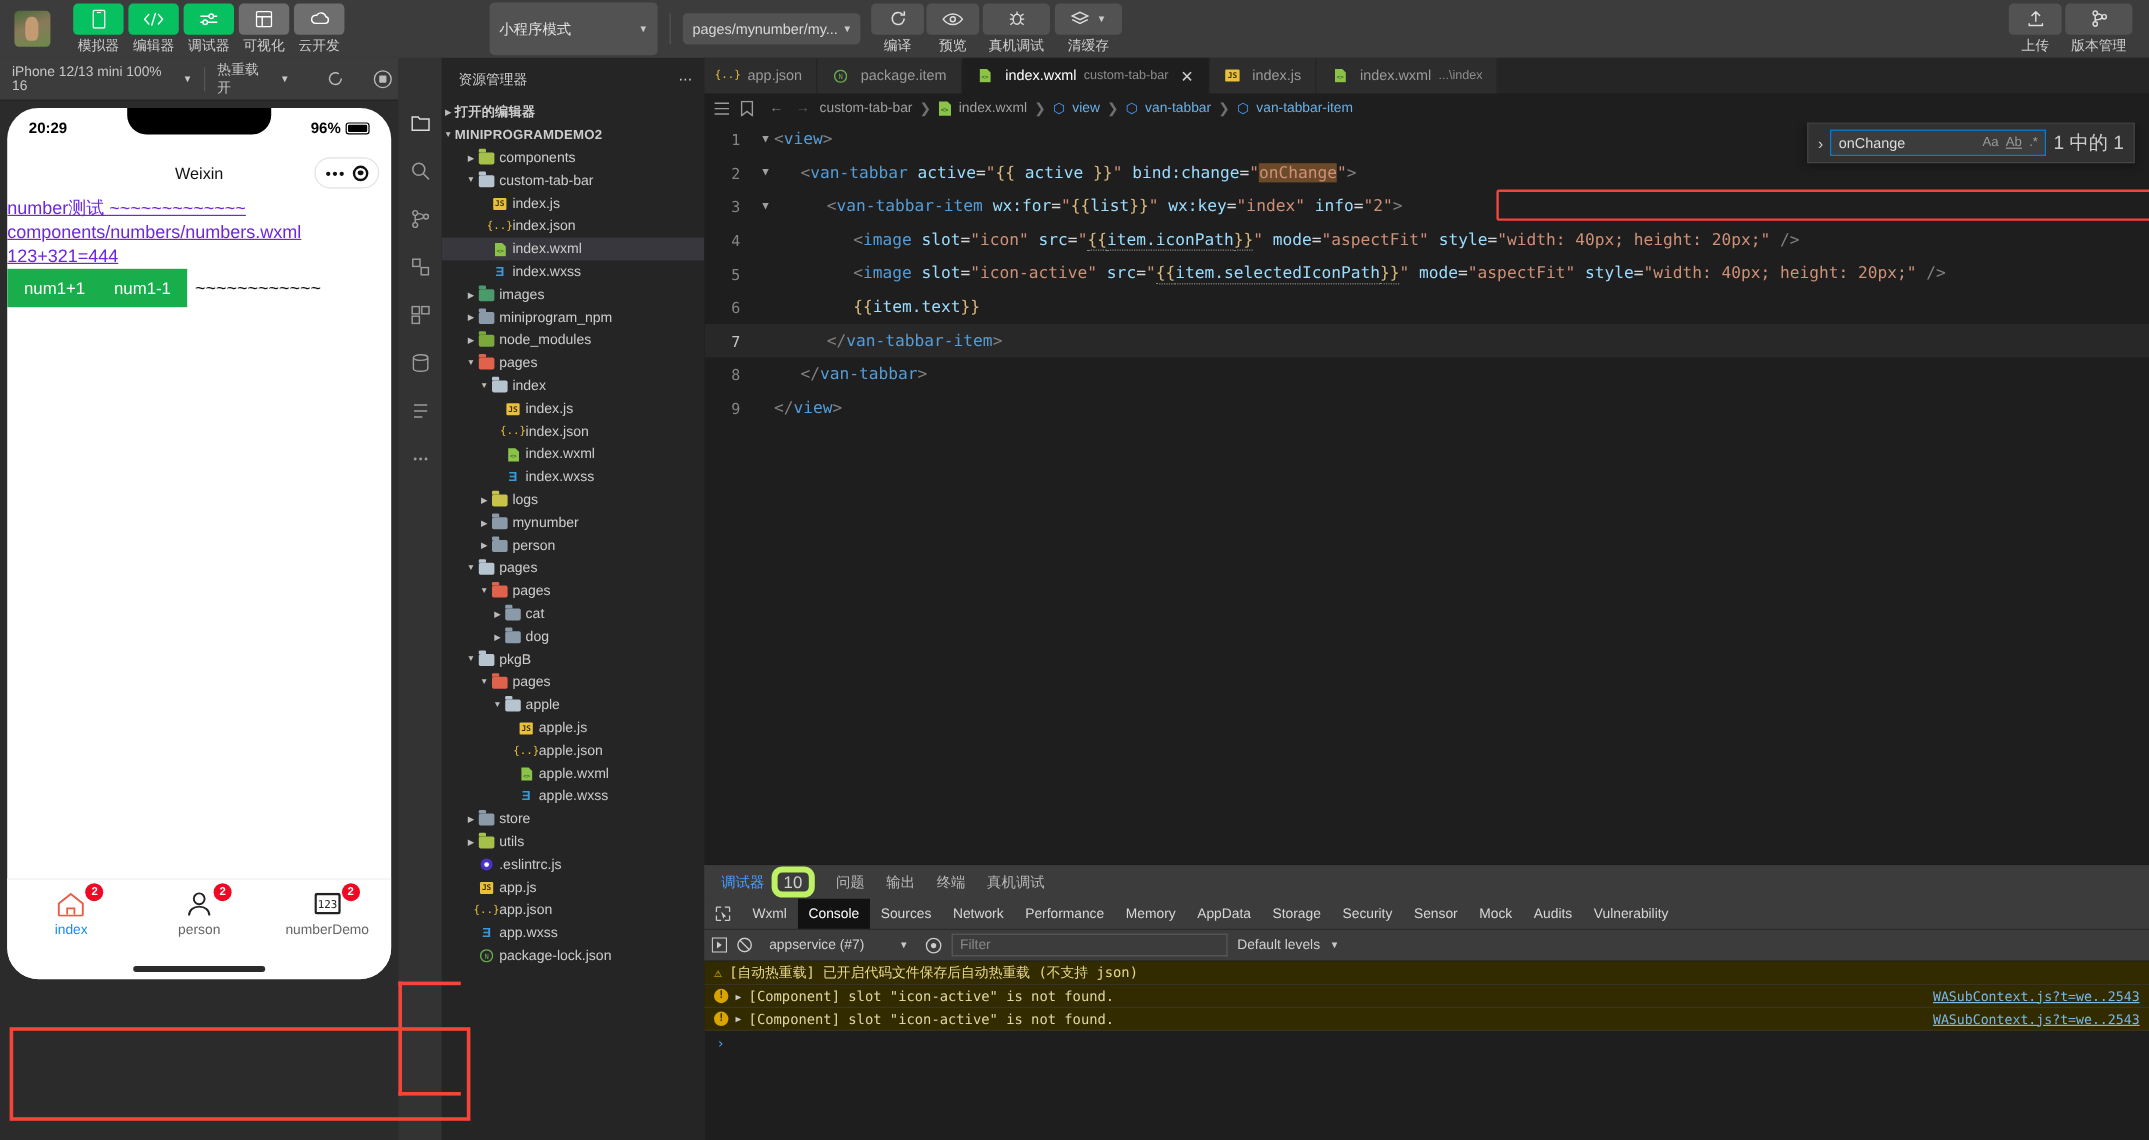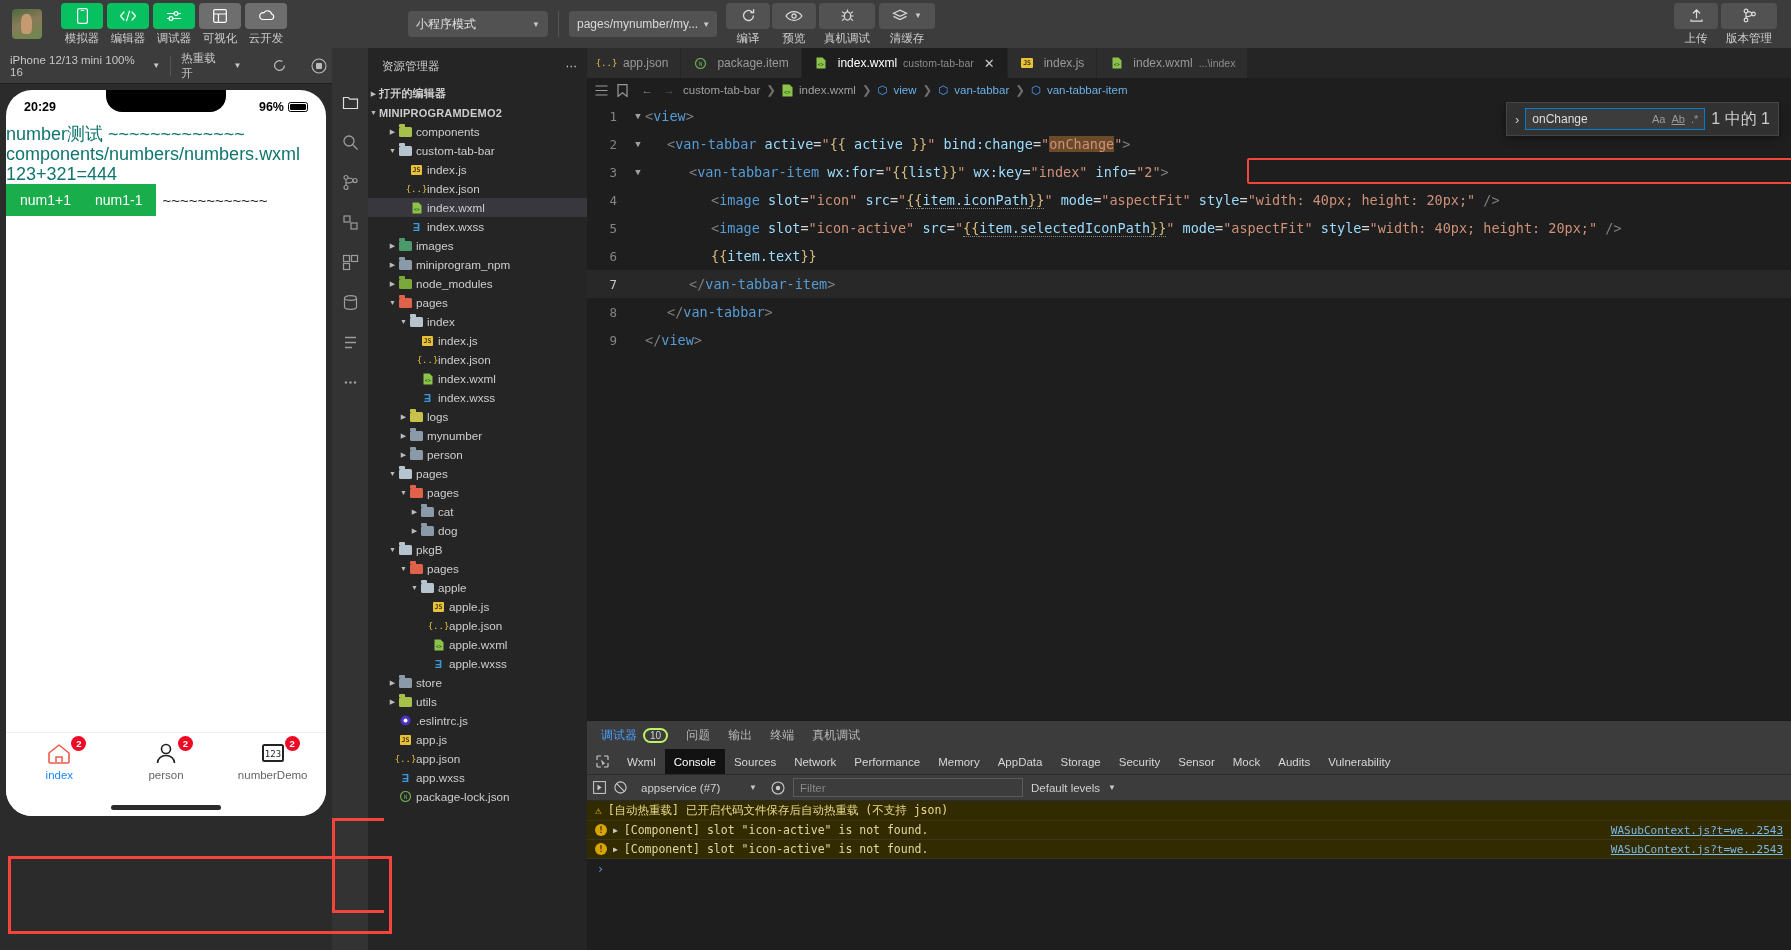--- a/index.html
+++ b/index.html
@@ -33,21 +33,21 @@
   .tool-btn .box {
     width: 42px; height: 26px; border-radius: 4px;
     display:flex; align-items:center; justify-content:center;
     color:#fff;
   }
   .tool-btn.green .box { background: #07c160; }
   .tool-btn.grey .box { background: #6e6e6e; }
   .tool-btn .lbl { font-size: 11.5px; color:#cfcfcf; margin-top:2px; white-space:nowrap; }
   .spacer-flex { flex: 1; }
   .mode-select {
-    background:#525252; border-radius:4px; height:26px; width:140px;
+    background:#525252; border-radius:4px; height:44px; width:140px;
     display:flex; align-items:center; justify-content:space-between;
     padding:0 8px; font-size:12px; color:#e0e0e0; cursor:pointer;
   }
   .divider-v { width:1px; height:26px; background:#555; margin:0 10px; }
   .page-select {
     background:#525252; border-radius:4px; height:26px; width:148px;
     display:flex; align-items:center; justify-content:space-between;
     padding:0 8px; font-size:12px; color:#d8d8d8; cursor:pointer;
   }
   .caret { font-size:8px; color:#c8c8c8; margin-left:4px;}
@@ -85,21 +85,21 @@
   .batt .b { width:20px;height:10px;border:1.2px solid #000;border-radius:2.5px;position:relative;}
   .batt .b::after{content:"";position:absolute;left:1px;top:1px;bottom:1px;right:1px;background:#000;border-radius:1px;}
   .nav-bar { height:40px; display:flex; align-items:center; justify-content:center; position:relative;}
   .nav-title { font-size:13.5px; color:#111; }
   .caps { position:absolute; right:10px; top:7px; display:flex;align-items:center;gap:6px;
     border:1px solid #e2e2e2; border-radius:14px; height:26px; padding:0 8px; background:#fff;}
   .caps .dots { letter-spacing:1px; font-size:13px; color:#111; }
   .caps .circ { width:13px;height:13px;border-radius:50%;border:2px solid #111;position:relative;}
   .caps .circ::after{content:"";position:absolute;inset:2.2px;background:#111;border-radius:50%;}
   .page-body { padding:0 0 0 0; }
-  .page-line { font-size:18px; line-height:20px; color:#0f766e; white-space:nowrap; }
+  .page-line { font-size:15px; line-height:20px; color:#6d28d9; white-space:nowrap;text-decoration:underline; }
   .green-row { display:flex; align-items:center; }
   .green-box { background:#1aad4b; color:#fff; display:flex; gap:24px;
     padding:8px 14px; font-size:14px; white-space:nowrap; }
   .tilde { font-size:15px; color:#111; margin-left:6px; white-space:nowrap;}
   .tabbar-highlight {
     position:absolute; left:8px; bottom:16px; right:-60px; height:78px;
     border:3px solid #f5443a; box-sizing:border-box; z-index:5; pointer-events:none;
   }
   .tabbar {
     position:absolute; left:0; right:0; bottom:0; height:84px;
@@ -180,21 +180,21 @@
     display:flex;align-items:center; padding:0 6px; font-size:12px; color:#ddd; gap:6px;}
   .find-count { font-size:16px; color:#ccc; }
 
   
   .dev-panel { height:230px; background:#3c3c3c; flex:none; display:flex; flex-direction:column;
     border-top:1px solid #1b1b1b; }
   .dev-tabs { height:28px; display:flex; align-items:center; gap:18px; padding:0 14px;
     font-size:12px; color:#b8b8b8; background:#3c3c3c;}
   .dev-tabs .dt { cursor:pointer; display:flex; align-items:center; gap:6px;}
   .dev-tabs .dt.active { color:#4a9eff; }
-  .cnt-pill { border:2px solid #bef264; border-radius:9px; font-size:10px; padding:0 5px; color:#d0d0d0;}
+  .cnt-pill { border:5px solid #bef264; border-radius:9px; font-size:14px; padding:0 5px; color:#d0d0d0;}
   .dt-tabs { height:26px; background:#3c3c3c; display:flex; align-items:stretch;
     font-size:11.5px; color:#d6d6d6; border-bottom:1px solid #2b2b2b;}
   .dt-tabs .ti { padding:0 9px; display:flex;align-items:center; cursor:pointer;}
   .dt-tabs .ti.active { background:#121212; color:#fff; }
   .console-bar { height:26px; background:#3c3c3c; display:flex; align-items:center;
     gap:8px; padding:0 6px; font-size:11.5px; color:#d0d0d0; border-bottom:1px solid #2b2b2b;}
   .ctx-sel { display:flex;align-items:center;justify-content:space-between; width:128px;
      padding:0 6px; cursor:pointer;}
   .filter-in { flex:0 0 230px; height:19px; background:#3c3c3c; border:1px solid #5a5a5a;
      display:flex;align-items:center;padding:0 6px;font-size:11.5px;color:#888;}
@@ -375,20 +375,27 @@
       <div class="phone">
         <div class="status-bar">
           <div class="notch"></div>
           <span>20:29</span>
           <div class="batt">
             <span>96%</span>
             <span class="b"></span>
           </div>
         </div>
 
+        <div class="nav-bar">
+          <div class="nav-title">Weixin</div>
+          <div class="caps">
+            <span class="dots">•••</span>
+            <span class="circ"></span>
+          </div>
+        </div>
 
         <div class="page-body">
           <div class="page-line">number测试 ~~~~~~~~~~~~~</div>
           <div class="page-line">components/numbers/numbers.wxml</div>
           <div class="page-line">123+321=444</div>
           <div class="green-row">
             <div class="green-box">
               <span>num1+1</span>
               <span>num1-1</span>
             </div>

